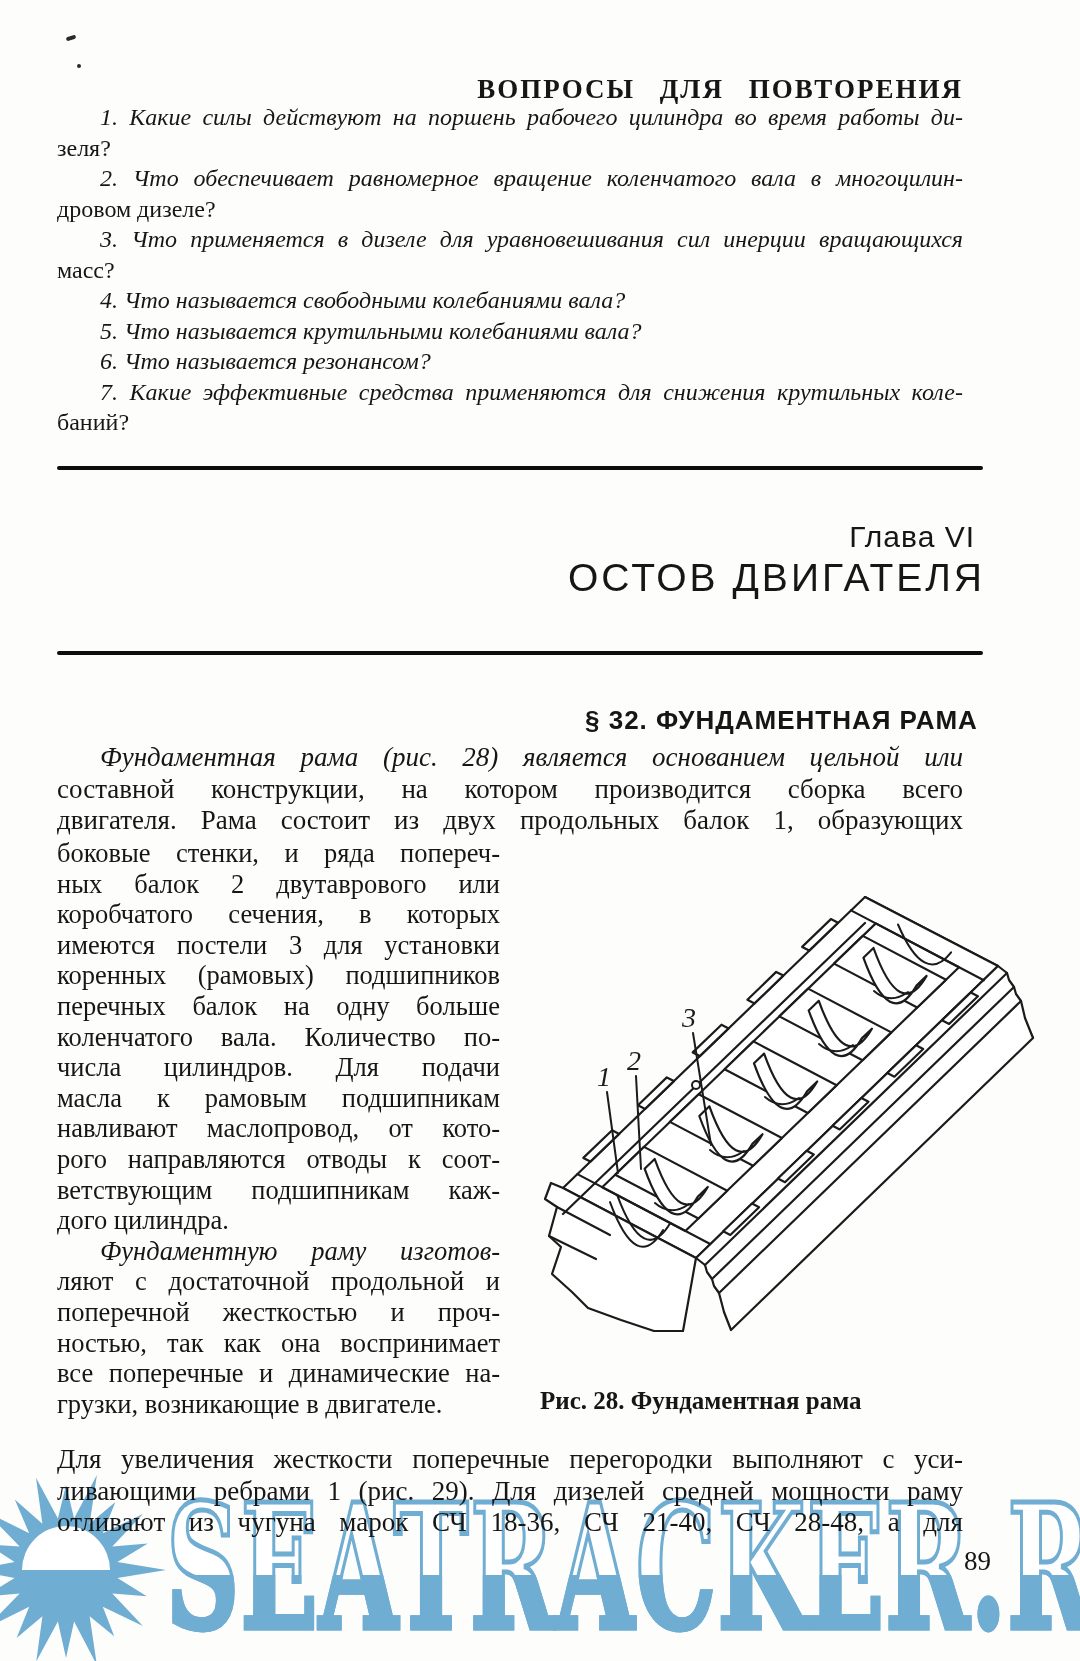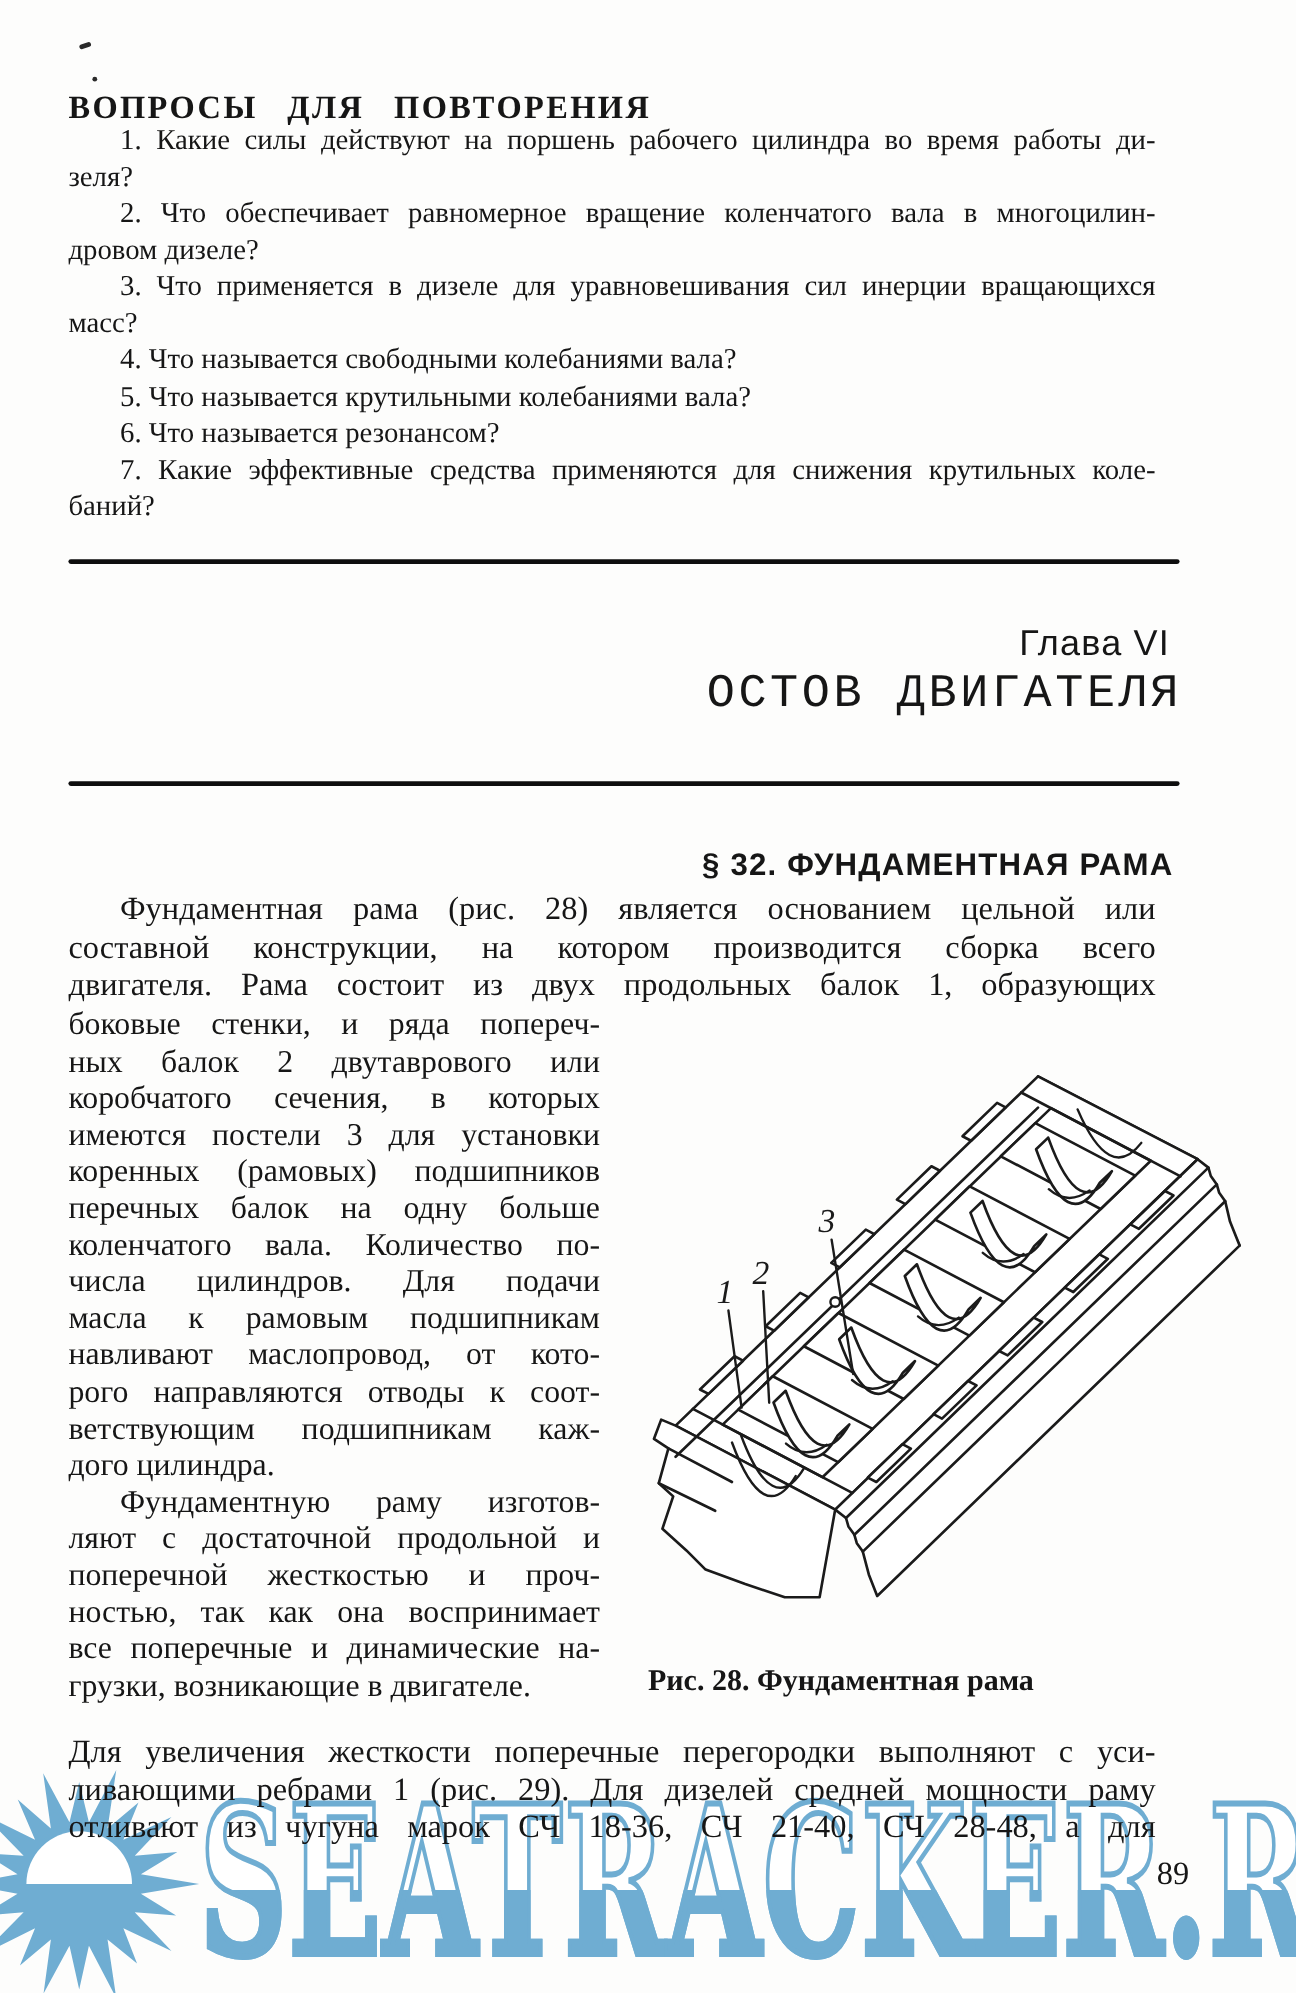--- a/index.html
+++ b/index.html
@@ -3,28 +3,28 @@
 <meta charset="utf-8">
 <style>
   html,body{margin:0;padding:0;}
   body{width:1080px;height:1661px;position:relative;background:#fdfdfc;overflow:hidden;
        font-family:"Liberation Serif","DejaVu Serif",serif;color:#161616;}
   .abs{position:absolute;}
   
   .lines{position:absolute;z-index:1;}
   .ln{white-space:nowrap;}
   .jl{text-align:justify;text-align-last:justify;white-space:normal;}
-  .ind{text-indent:43px;}
-  
-  .review-title{top:74px;left:57px;width:906px;text-align:left;
+  .ind{text-indent:43px;font-style:italic;}
+  
+  .review-title{top:74px;left:57px;width:906px;text-align:right;
       font-weight:700;font-size:27px;letter-spacing:2px;word-spacing:16px;z-index:1;}
   .rule{left:57px;width:926px;height:4px;background:#0e0e0e;z-index:1;border-radius:2px;}
   .chapter-label{top:520px;right:105px;font-family:"Liberation Sans",sans-serif;
       font-size:30px;letter-spacing:1px;z-index:1;text-align:center;}
-  .chapter-title{top:556px;right:95px;font-family:Liberation Mono, monospace;
+  .chapter-title{top:556px;right:95px;font-family:Liberation Sans, sans-serif;
       font-size:39px;letter-spacing:3px;z-index:1;}
   .section-title{top:705px;left:585px;font-family:"Liberation Sans",sans-serif;
       font-weight:700;font-size:26px;letter-spacing:1px;z-index:1;}
   
   .p-top{top:742px;left:57px;width:906px;font-size:27px;line-height:31.6px;}
   .p-left{top:838px;left:57px;width:443px;font-size:26.5px;line-height:30.6px;}
   .p-bottom{top:1444px;left:57px;width:906px;font-size:27px;line-height:31.5px;}
   .fig-caption{top:1387px;left:540px;width:480px;text-align:left;
       font-weight:700;font-size:25px;z-index:1;}
   .page-number{top:1546px;left:964px;font-size:27px;z-index:3;}

